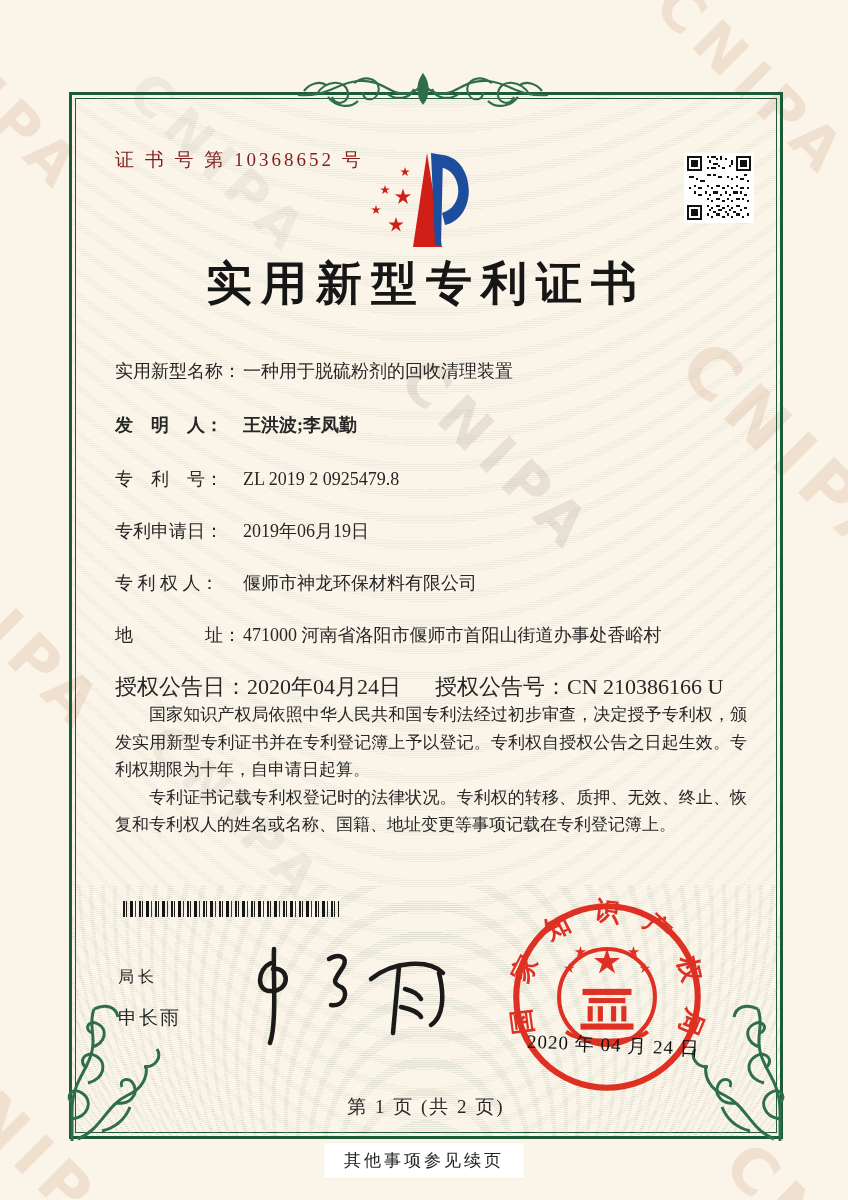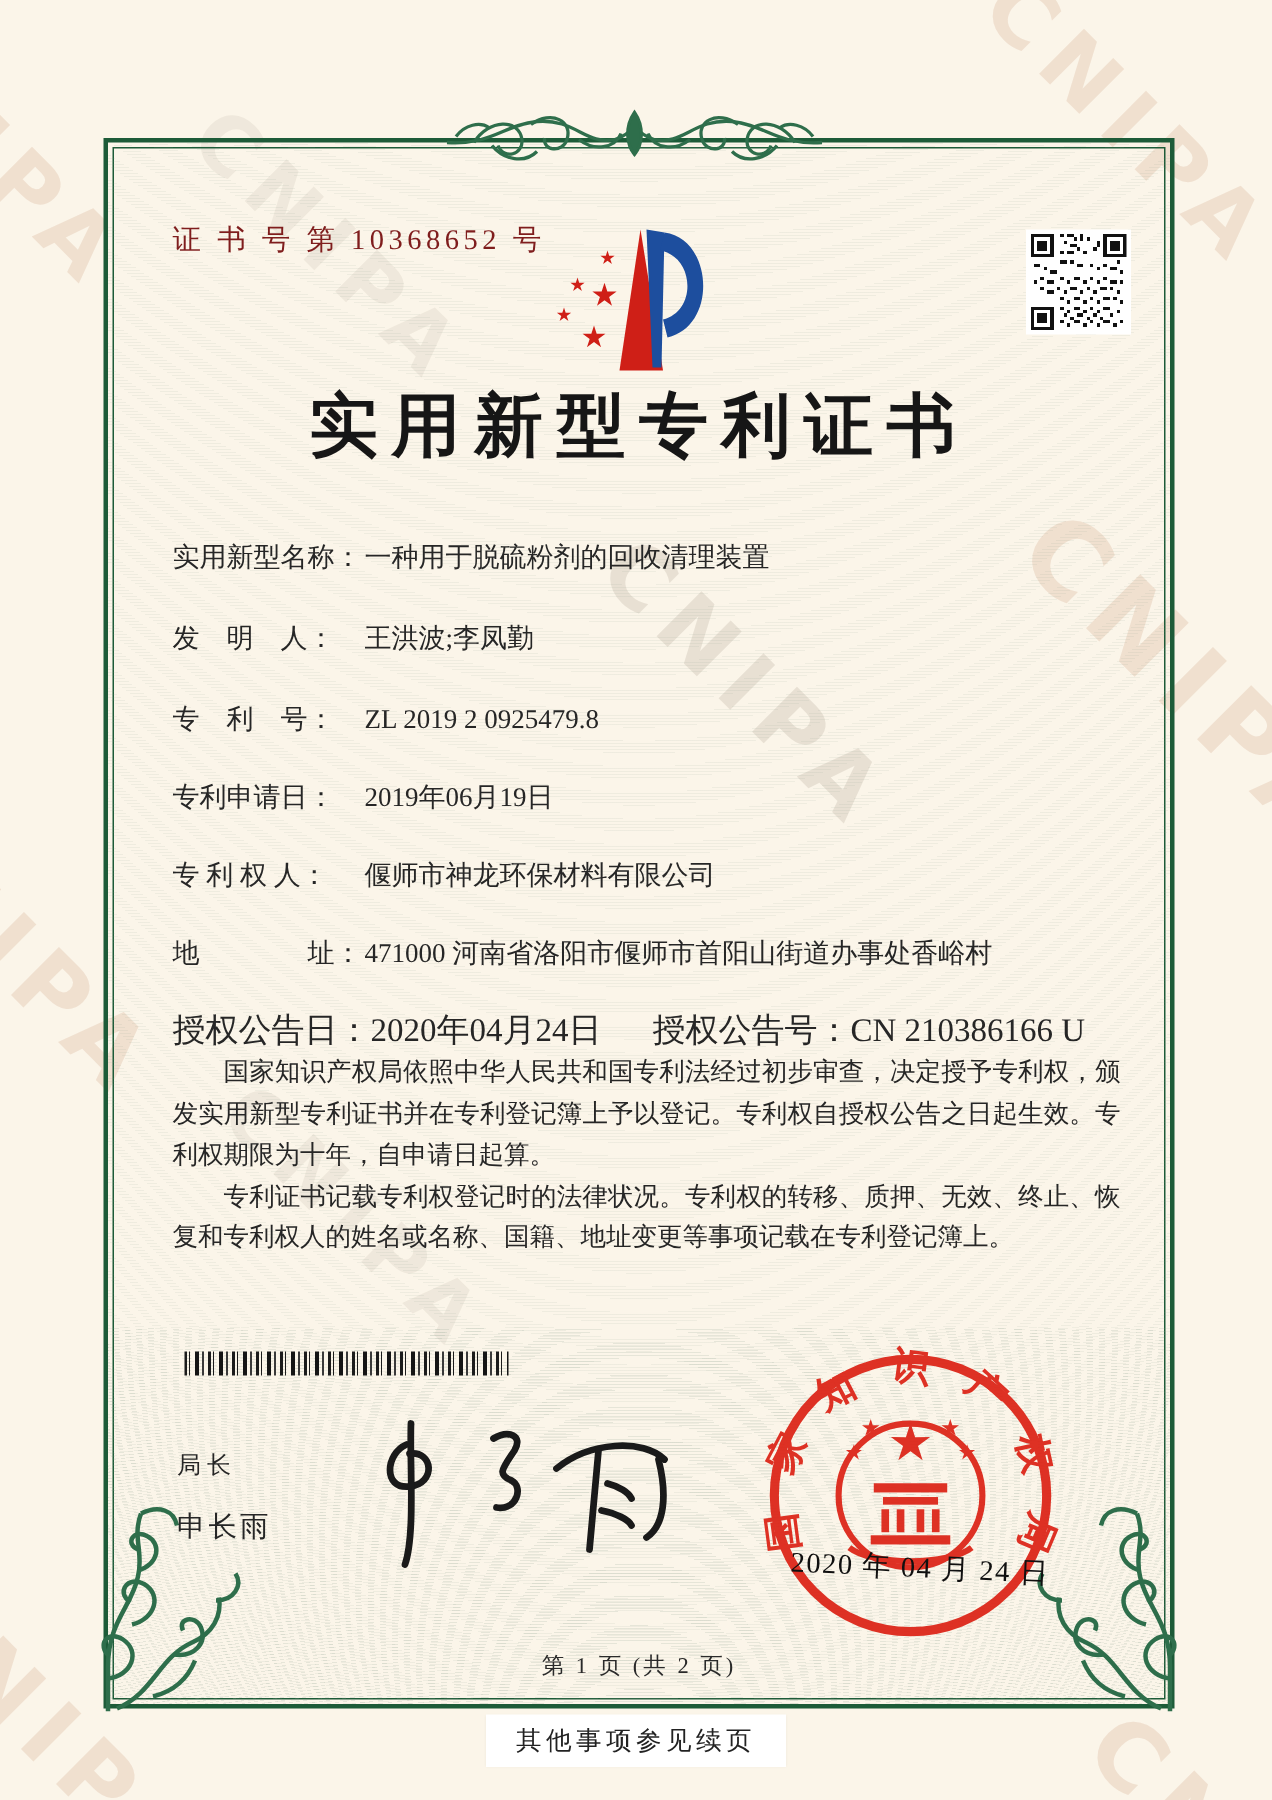--- a/index.html
+++ b/index.html
@@ -49,21 +49,21 @@
   .logo{position:absolute;left:291px;top:50px;width:115px;height:106px;}
   .qr{position:absolute;left:612px;top:58px;width:64px;height:64px;background:#fff;padding:3px;}
   .title{
     position:absolute;left:0;top:158px;width:100%;text-align:center;
     font-size:46px;font-weight:700;letter-spacing:9px;color:#161616;
   }
   
   .fields{position:absolute;left:43px;top:0;width:655px;}
   .field-row{position:absolute;left:0;font-size:18px;line-height:28px;white-space:nowrap;}
   .field-row:nth-of-type(1){top:262px;}
-  .field-row:nth-of-type(2){top:316px;}
+  .field-row:nth-of-type(2){top:316px;font-weight:bold;}
   .field-row:nth-of-type(3){top:370px;}
   .field-row:nth-of-type(4){top:422px;}
   .field-row:nth-of-type(5){top:474px;}
   .field-row:nth-of-type(6){top:526px;}
   .flabel{display:inline-block;min-width:128px;}
   .grant-row{position:absolute;left:43px;top:578px;width:655px;font-size:22px;line-height:28px;white-space:nowrap;}
   .grant-pair2{position:absolute;left:320px;top:0;}
   
   .legal{position:absolute;left:43px;top:606px;width:632px;font-size:17px;line-height:27.5px;text-align:justify;}
   .legal p{margin:0;text-indent:2em;}
@@ -81,21 +81,21 @@
   .comm-name{position:absolute;left:46px;top:910px;font-size:19px;letter-spacing:2px;}
   .signature{position:absolute;left:171px;top:850px;width:210px;height:108px;}
   
   .seal{position:absolute;left:433px;top:800px;width:204px;height:204px;opacity:.93;}
   .seal-date{
     position:absolute;left:455px;top:938px;width:200px;
     font-size:19px;letter-spacing:1px;color:#101010;
     transform:rotate(2.5deg);white-space:nowrap;
   }
   
-  .page-ind{position:absolute;left:0;bottom:16px;width:100%;text-align:center;font-size:15px;letter-spacing:2px;color:#2a2a2a;}
+  .page-ind{position:absolute;left:0;bottom:16px;width:100%;text-align:center;font-size:19px;letter-spacing:2px;color:#2a2a2a;}
   .cont-note{
     position:absolute;left:50%;transform:translateX(-50%);top:1143px;z-index:2;
     background:#ffffff;padding:6px 20px;font-size:17px;letter-spacing:3px;color:#222;
     box-shadow:0 0 2px rgba(0,0,0,.06);
   }
 </style>
 </head>
 <body>
 
 <div class="wm" style="left:-75px;top:-15px;font-size:58px;">CNIPA</div>

